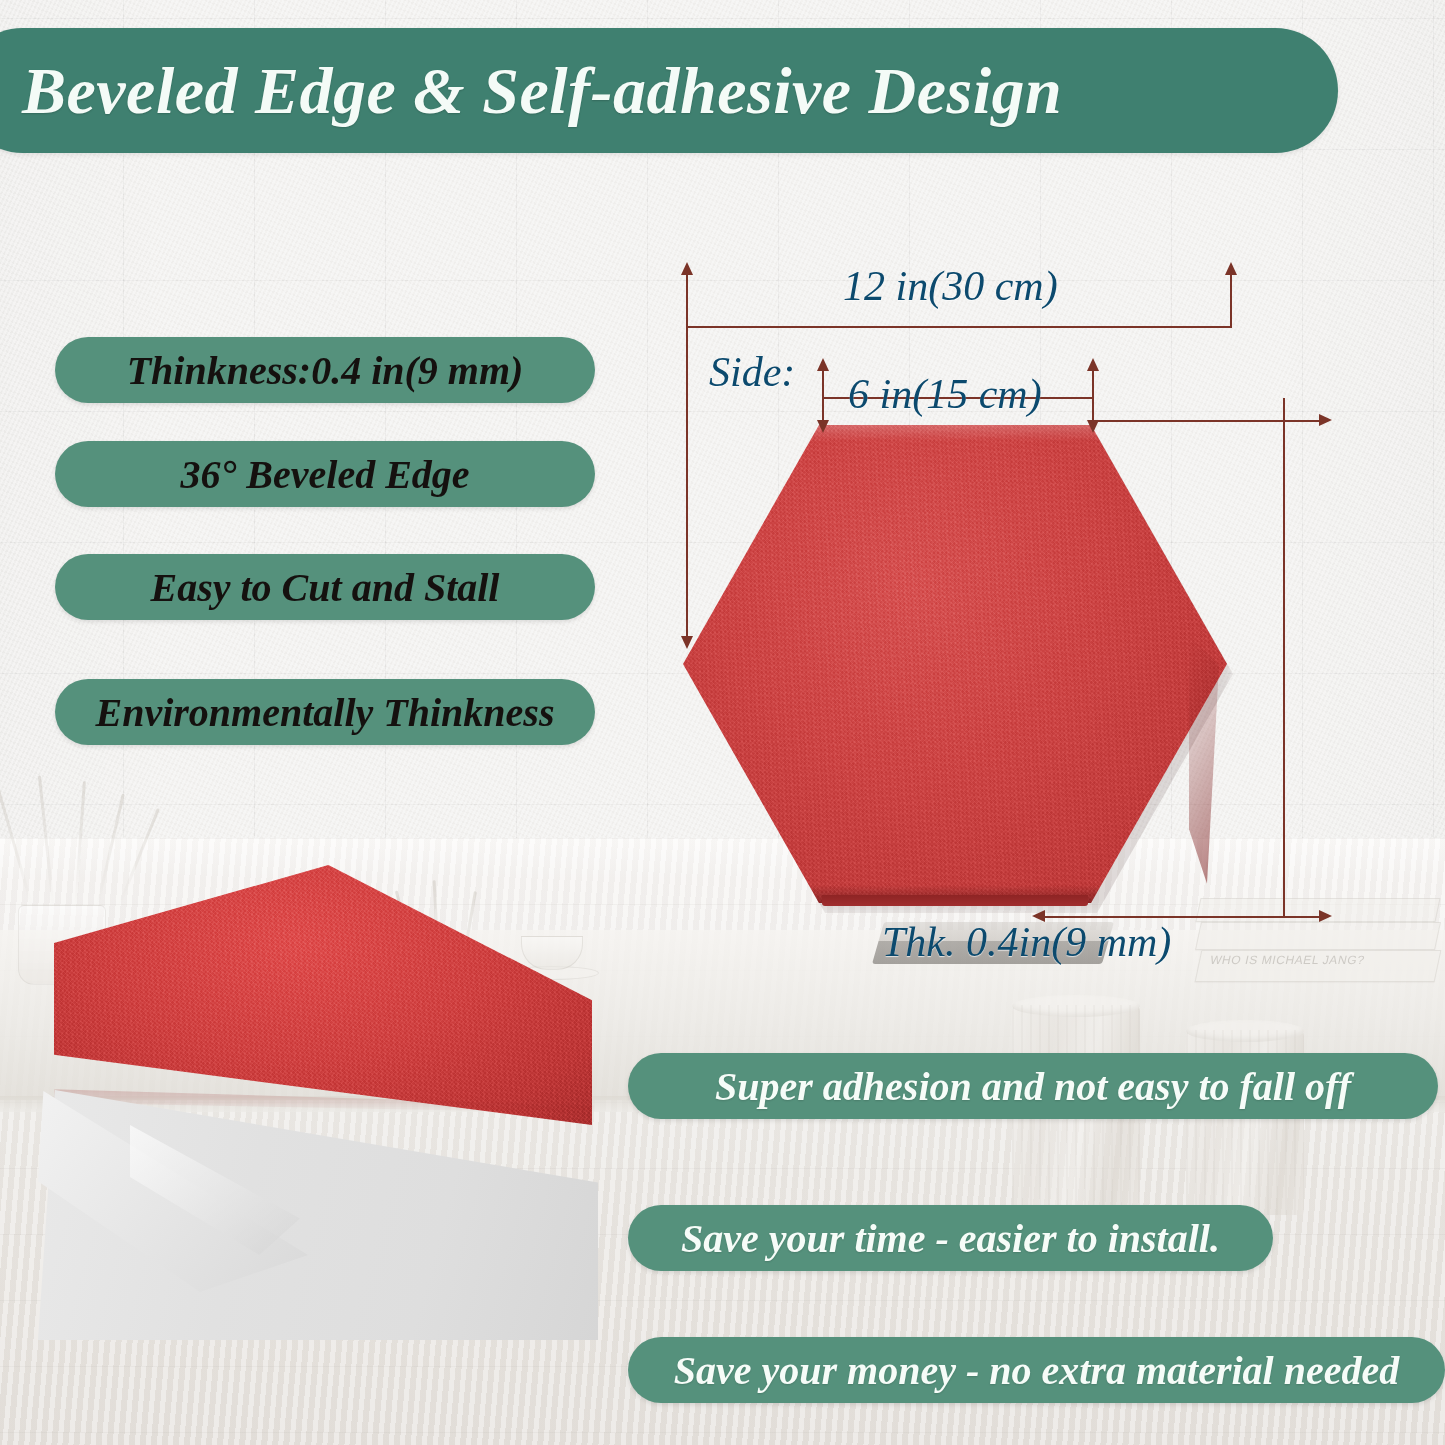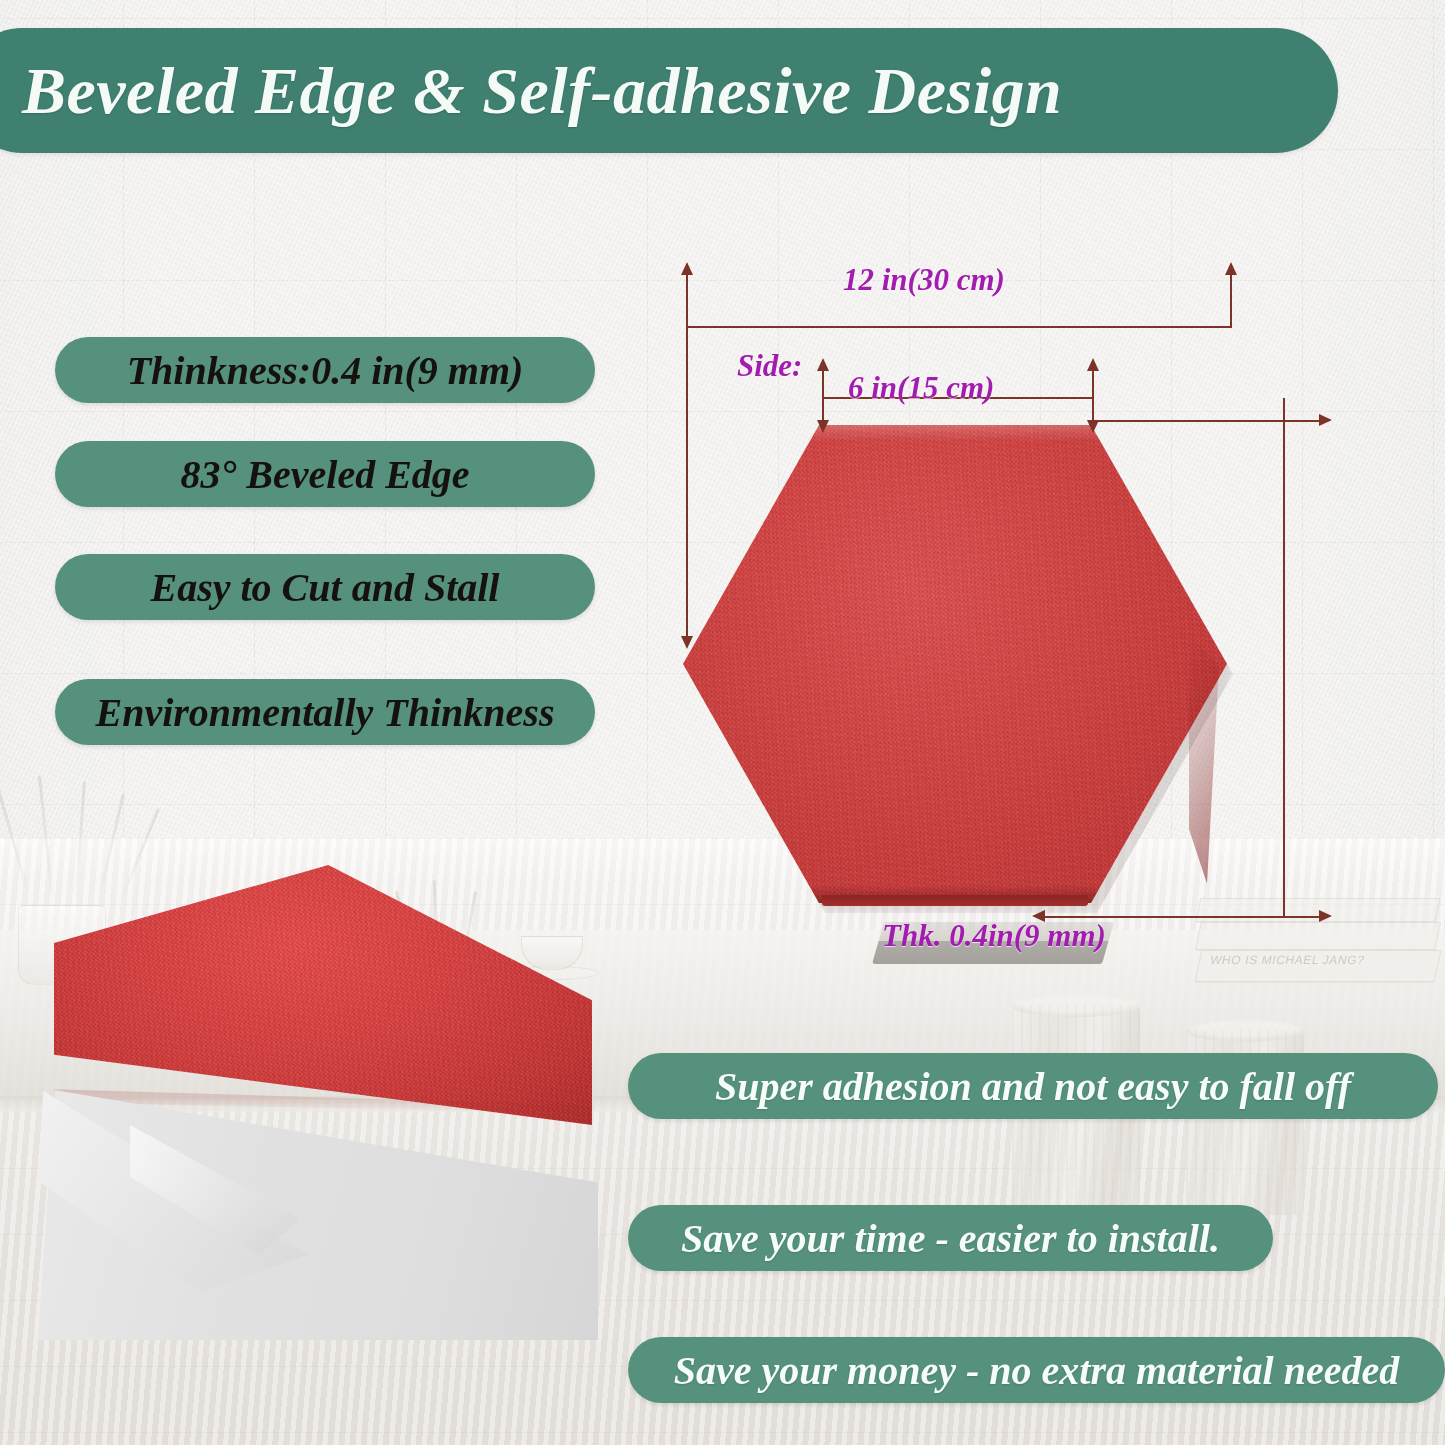--- a/index.html
+++ b/index.html
@@ -284,23 +284,23 @@
     border-bottom: 6px solid transparent;
     border-left: 13px solid #7b3428;
   }
   .arrow-left {
     border-top: 6px solid transparent;
     border-bottom: 6px solid transparent;
     border-right: 13px solid #7b3428;
   }
   .dim-label {
     position: absolute;
-    color: #a21caf;
-    font-size: 31px;
-    font-weight: bold;
+    color: #0c4a6e;
+    font-size: 42px;
+    font-weight: normal;
     font-style: italic;
     white-space: nowrap;
     text-shadow: 0 1px 1px rgba(255,255,255,.7);
   }
   .dim-label-2 {
     position: absolute;
     color: #100d0c;
     font-size: 40px;
     font-weight: bold;
     font-style: italic;
@@ -416,21 +416,21 @@
   </div>
 
   <div class="title-banner">
     <div class="title-text">Beveled Edge &amp; Self-adhesive Design</div>
   </div>
 
   <div class="pill pill-dark" id="pill-thickness">
     <span class="pill-label">Thinkness:0.4 in(9 mm)</span>
   </div>
   <div class="pill pill-dark" id="pill-bevel">
-    <span class="pill-label">83° Beveled Edge</span>
+    <span class="pill-label">36° Beveled Edge</span>
   </div>
   <div class="pill pill-dark" id="pill-cut">
     <span class="pill-label">Easy to Cut and Stall</span>
   </div>
   <div class="pill pill-dark" id="pill-eco">
     <span class="pill-label">Environmentally Thinkness</span>
   </div>
 
   <div class="hex-wrap">
     <div class="hex-shadow"></div>
@@ -444,21 +444,21 @@
   <div class="dim-line dim-h" style="left:686px; top:326px; width:546px;"></div>
   <div class="dim-line dim-v" style="left:686px; top:272px; height:56px;"></div>
   <div class="arrow arrow-up" style="left:681px; top:262px;"></div>
   <div class="dim-line dim-v" style="left:1230px; top:272px; height:56px;"></div>
   <div class="arrow arrow-up" style="left:1225px; top:262px;"></div>
   <div class="dim-label" style="left:843px; top:262px;">12 in(30 cm)</div>
 
   <div class="dim-line dim-v" style="left:686px; top:326px; height:312px;"></div>
   <div class="arrow arrow-down" style="left:681px; top:636px;"></div>
 
-  <div class="dim-label" style="left:709px; top:348px;margin-left:28px;">Side:</div>
+  <div class="dim-label" style="left:709px; top:348px;">Side:</div>
   <div class="dim-line dim-h" style="left:822px; top:397px; width:272px;"></div>
   <div class="dim-line dim-v" style="left:822px; top:366px; height:60px;"></div>
   <div class="arrow arrow-up" style="left:817px; top:358px;"></div>
   <div class="arrow arrow-down" style="left:817px; top:420px;"></div>
   <div class="dim-line dim-v" style="left:1092px; top:366px; height:60px;"></div>
   <div class="arrow arrow-up" style="left:1087px; top:358px;"></div>
   <div class="arrow arrow-down" style="left:1087px; top:420px;"></div>
   <div class="dim-label" style="left:848px; top:348px;margin-top:22px;">6 in(15 cm)</div>
 
   <div class="dim-line dim-h" style="left:1092px; top:420px; width:230px;"></div>

